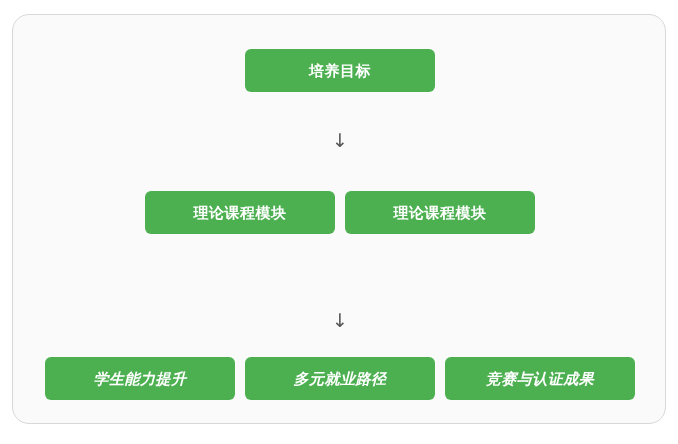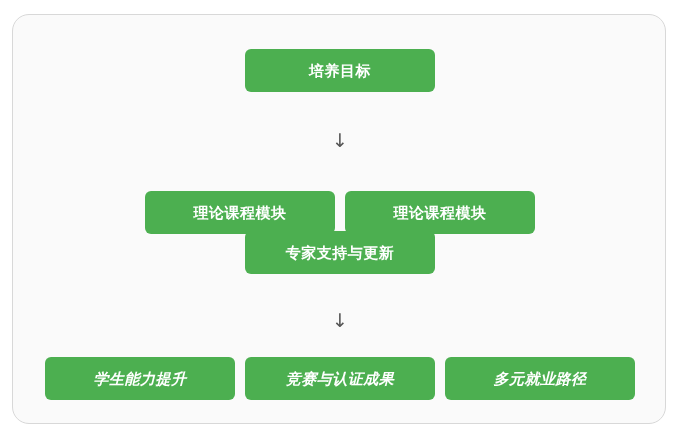--- a/index.html
+++ b/index.html
@@ -88,25 +88,22 @@
     <div class="node wide">培养目标</div>
   </div>
 
   <div class="arrow arrow-1">↓</div>
 
   <div class="row row-modules">
     <div class="node wide">理论课程模块</div>
     <div class="node wide">理论课程模块</div>
   </div>
 
-  <div class="row row-support">
-    <div class="node wide">专家支持与更新</div>
-  </div>
 
   <div class="arrow arrow-2">↓</div>
 
   <div class="row row-outcome">
     <div class="node wide">学生能力提升</div>
+    <div class="node wide">多元就业路径</div>
     <div class="node wide">竞赛与认证成果</div>
-    <div class="node wide">多元就业路径</div>
   </div>
 
 </div>
 
 </body></html>

